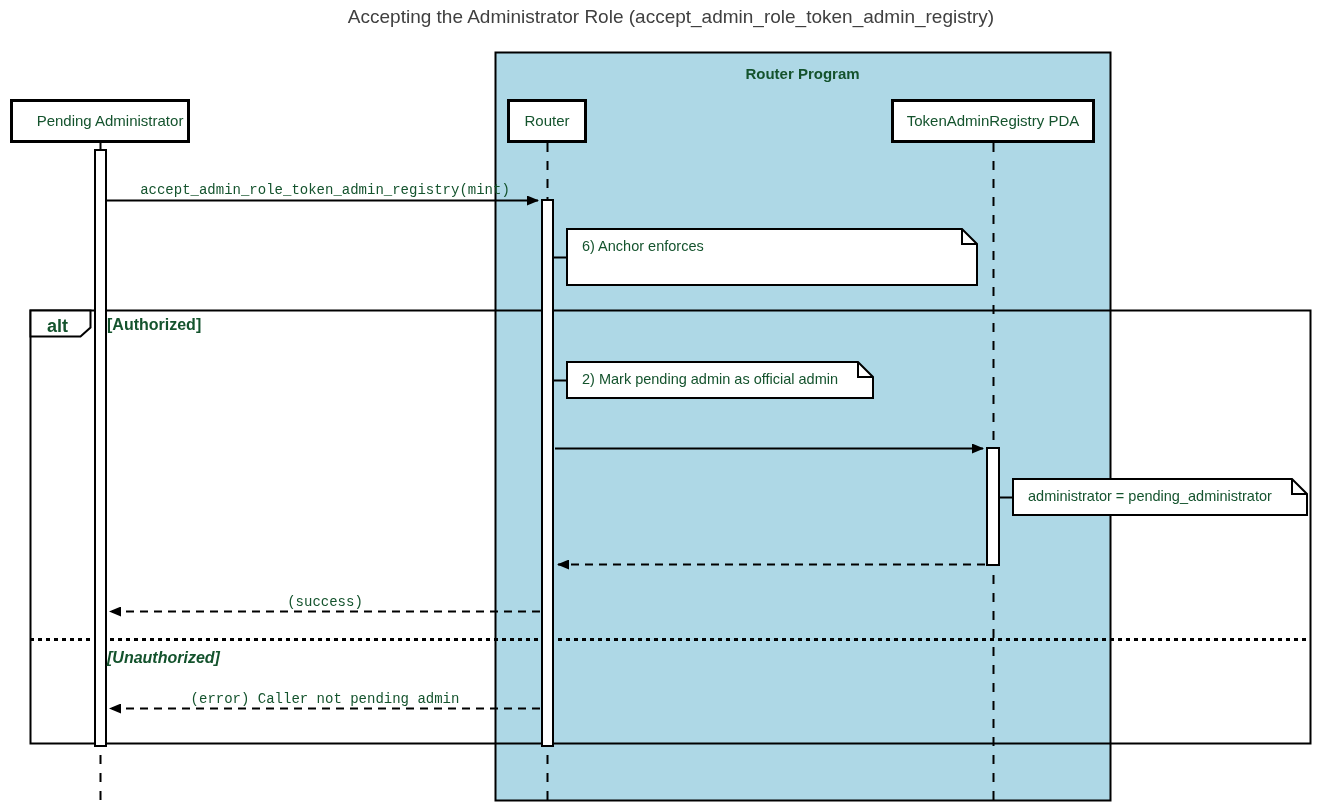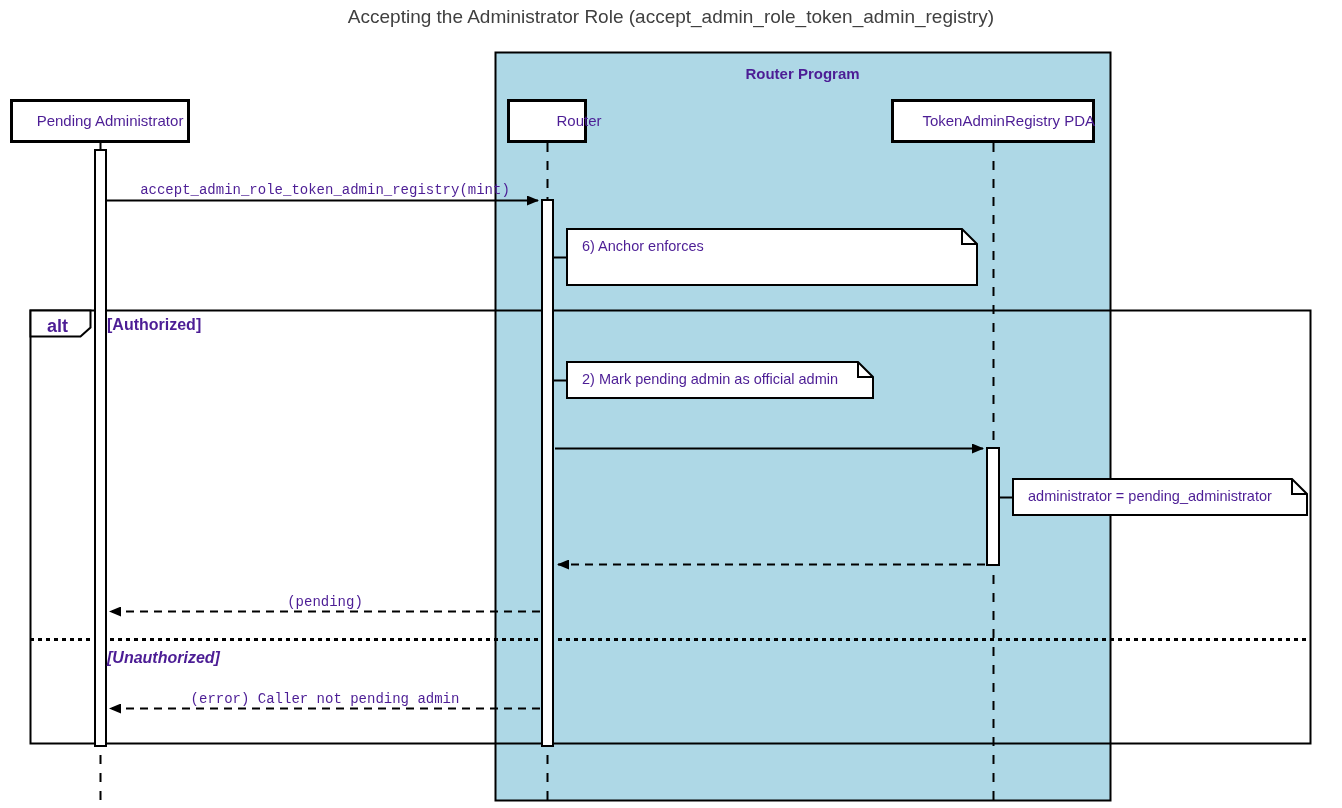--- a/index.html
+++ b/index.html
@@ -33,21 +33,21 @@
     left: 0;
     top: 0;
     width: 1342px;
     height: 808px;
     pointer-events: none;
   }
   .lbl {
     position: absolute;
     white-space: nowrap;
     font-size: 14.5px;
-    color: #4c1d95;
+    color: #14532d;
   }
   .lbl-participant {
     font-size: 15px;
     text-align: center;
   }
   .lbl-grouphdr {
     font-weight: bold;
     font-size: 15px;
     text-align: center;
   }
@@ -127,24 +127,24 @@
         <path d="M1292,479 L1292,494 L1307,494" fill="none" stroke="#000000" stroke-width="2"></path>
       </g>
   </svg>
 
   <div id="labels-layer">
       <div class="lbl lbl-grouphdr" style="left: 495px; top: 65px; width: 615px;">Router Program</div>
       <div class="lbl lbl-frag" style="left: 47px; top: 316px;">alt</div>
       <div class="lbl lbl-guard" style="left: 107px; top: 316px;">[Authorized]</div>
       <div class="lbl lbl-guard" style="left: 107px; top: 649px; font-style: italic;">[Unauthorized]</div>
       <div class="lbl lbl-participant" style="left: 10px; top: 112px; width: 200px;">Pending Administrator</div>
-      <div class="lbl lbl-participant" style="left: 507px; top: 112px; width: 80px; padding-left: 32px;">Router</div>
-      <div class="lbl lbl-participant" style="left: 891px; top: 112px; width: 204px; text-align: right;">TokenAdminRegistry PDA</div>
+      <div class="lbl lbl-participant" style="left: 507px; top: 112px; width: 80px;">Router</div>
+      <div class="lbl lbl-participant" style="left: 891px; top: 112px; width: 204px;">TokenAdminRegistry PDA</div>
       <div class="lbl lbl-msg" style="left: 75px; top: 182px; width: 500px;">accept_admin_role_token_admin_registry(mint)</div>
-      <div class="lbl lbl-msg" style="left: 75px; top: 594px; width: 500px;">(pending)</div>
+      <div class="lbl lbl-msg" style="left: 75px; top: 594px; width: 500px;">(success)</div>
       <div class="lbl lbl-msg" style="left: 75px; top: 691px; width: 500px;">(error) Caller not pending admin</div>
       <div class="lbl lbl-note" style="left: 582px; top: 237px;">
         <div>6) Anchor enforces</div>
       </div>
       <div class="lbl lbl-note" style="left: 582px; top: 370px;">
         <div>2) Mark pending admin as official admin</div>
       </div>
       <div class="lbl lbl-note" style="left: 1028px; top: 487px;">
         <div>administrator = pending_administrator</div>
       </div>

